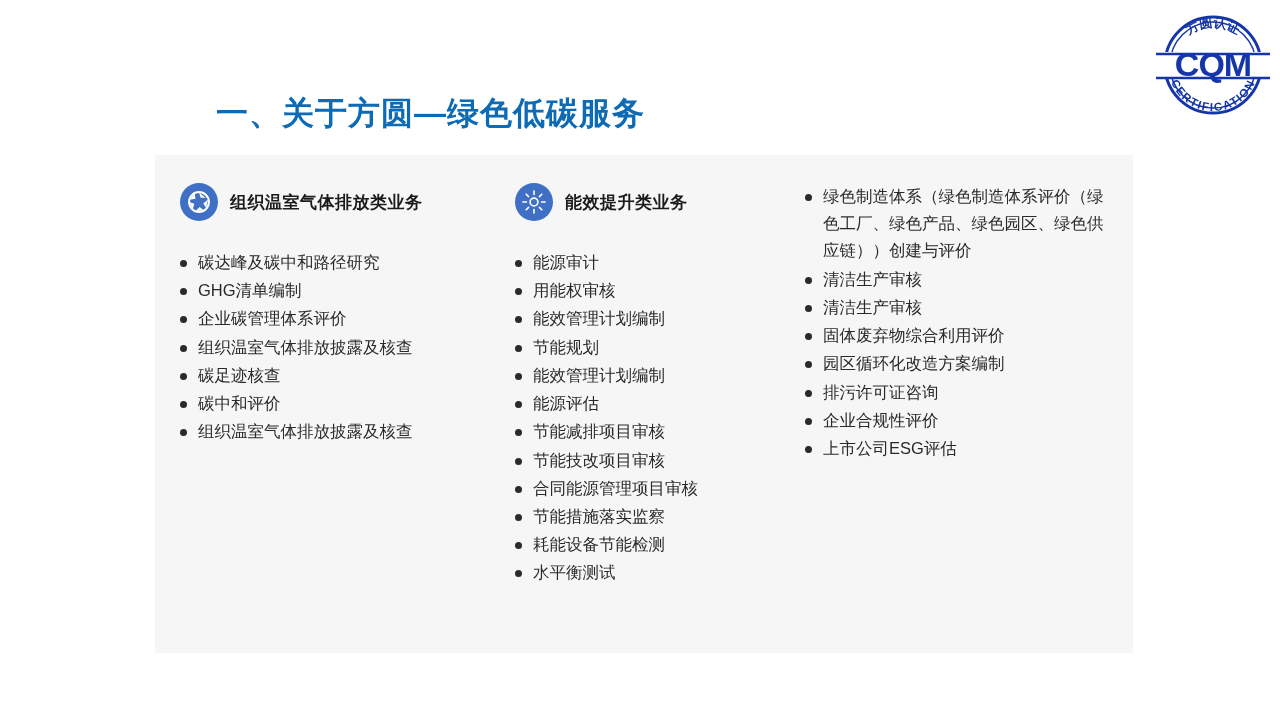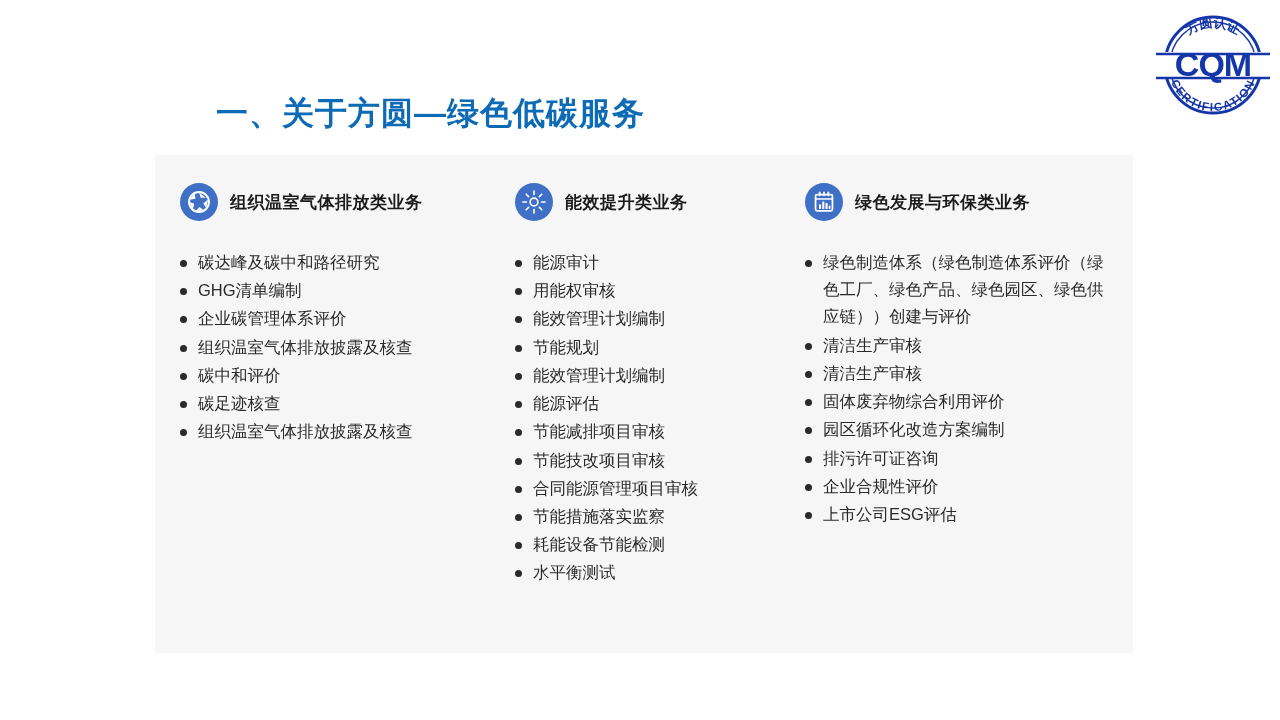--- a/index.html
+++ b/index.html
@@ -162,22 +162,22 @@
               </g>
             </svg>
           </span>
           <span class="col-title">组织温室气体排放类业务</span>
         </div>
         <ul class="bullets">
           <li>碳达峰及碳中和路径研究</li>
           <li>GHG清单编制</li>
           <li>企业碳管理体系评价</li>
           <li>组织温室气体排放披露及核查</li>
+          <li>碳足迹核查</li>
           <li>碳中和评价</li>
-          <li>碳足迹核查</li>
           <li>组织温室气体排放披露及核查</li>
         </ul>
       </div>
 
       <div class="column column-1">
         <div class="col-head">
           <span class="col-icon">
             <svg width="26" height="26" viewBox="0 0 24 24">
               <circle cx="12" cy="12" r="3.6" fill="none" stroke="#ffffff" stroke-width="1.5"></circle>
               <g stroke="#ffffff" stroke-width="1.5" stroke-linecap="round">
@@ -204,40 +204,20 @@
           <li>节能减排项目审核</li>
           <li>节能技改项目审核</li>
           <li>合同能源管理项目审核</li>
           <li>节能措施落实监察</li>
           <li>耗能设备节能检测</li>
           <li>水平衡测试</li>
         </ul>
       </div>
 
       <div class="column column-2">
-        <div class="col-head">
-          <span class="col-icon">
-            <svg width="26" height="26" viewBox="0 0 24 24">
-              <rect x="4.2" y="5.2" width="15.6" height="15.0" rx="1.4" fill="none" stroke="#ffffff" stroke-width="1.6"></rect>
-              <line x1="4.2" y1="9.2" x2="19.8" y2="9.2" stroke="#ffffff" stroke-width="1.4"></line>
-              <g stroke="#ffffff" stroke-width="1.5" stroke-linecap="round">
-                <line x1="8.0" y1="3.0" x2="8.0" y2="6.0"></line>
-                <line x1="12.0" y1="3.0" x2="12.0" y2="6.0"></line>
-                <line x1="16.0" y1="3.0" x2="16.0" y2="6.0"></line>
-              </g>
-              <g fill="#ffffff">
-                <rect x="7.4" y="14.2" width="1.9" height="4.2"></rect>
-                <rect x="10.4" y="11.6" width="1.9" height="6.8"></rect>
-                <rect x="13.4" y="13.0" width="1.9" height="5.4"></rect>
-                <rect x="16.3" y="15.4" width="1.6" height="3.0"></rect>
-              </g>
-            </svg>
-          </span>
-          <span class="col-title">绿色发展与环保类业务</span>
-        </div>
         <ul class="bullets">
           <li>绿色制造体系（绿色制造体系评价（绿色工厂、绿色产品、绿色园区、绿色供应链））创建与评价</li>
           <li>清洁生产审核</li>
           <li>清洁生产审核</li>
           <li>固体废弃物综合利用评价</li>
           <li>园区循环化改造方案编制</li>
           <li>排污许可证咨询</li>
           <li>企业合规性评价</li>
           <li>上市公司ESG评估</li>
         </ul>

